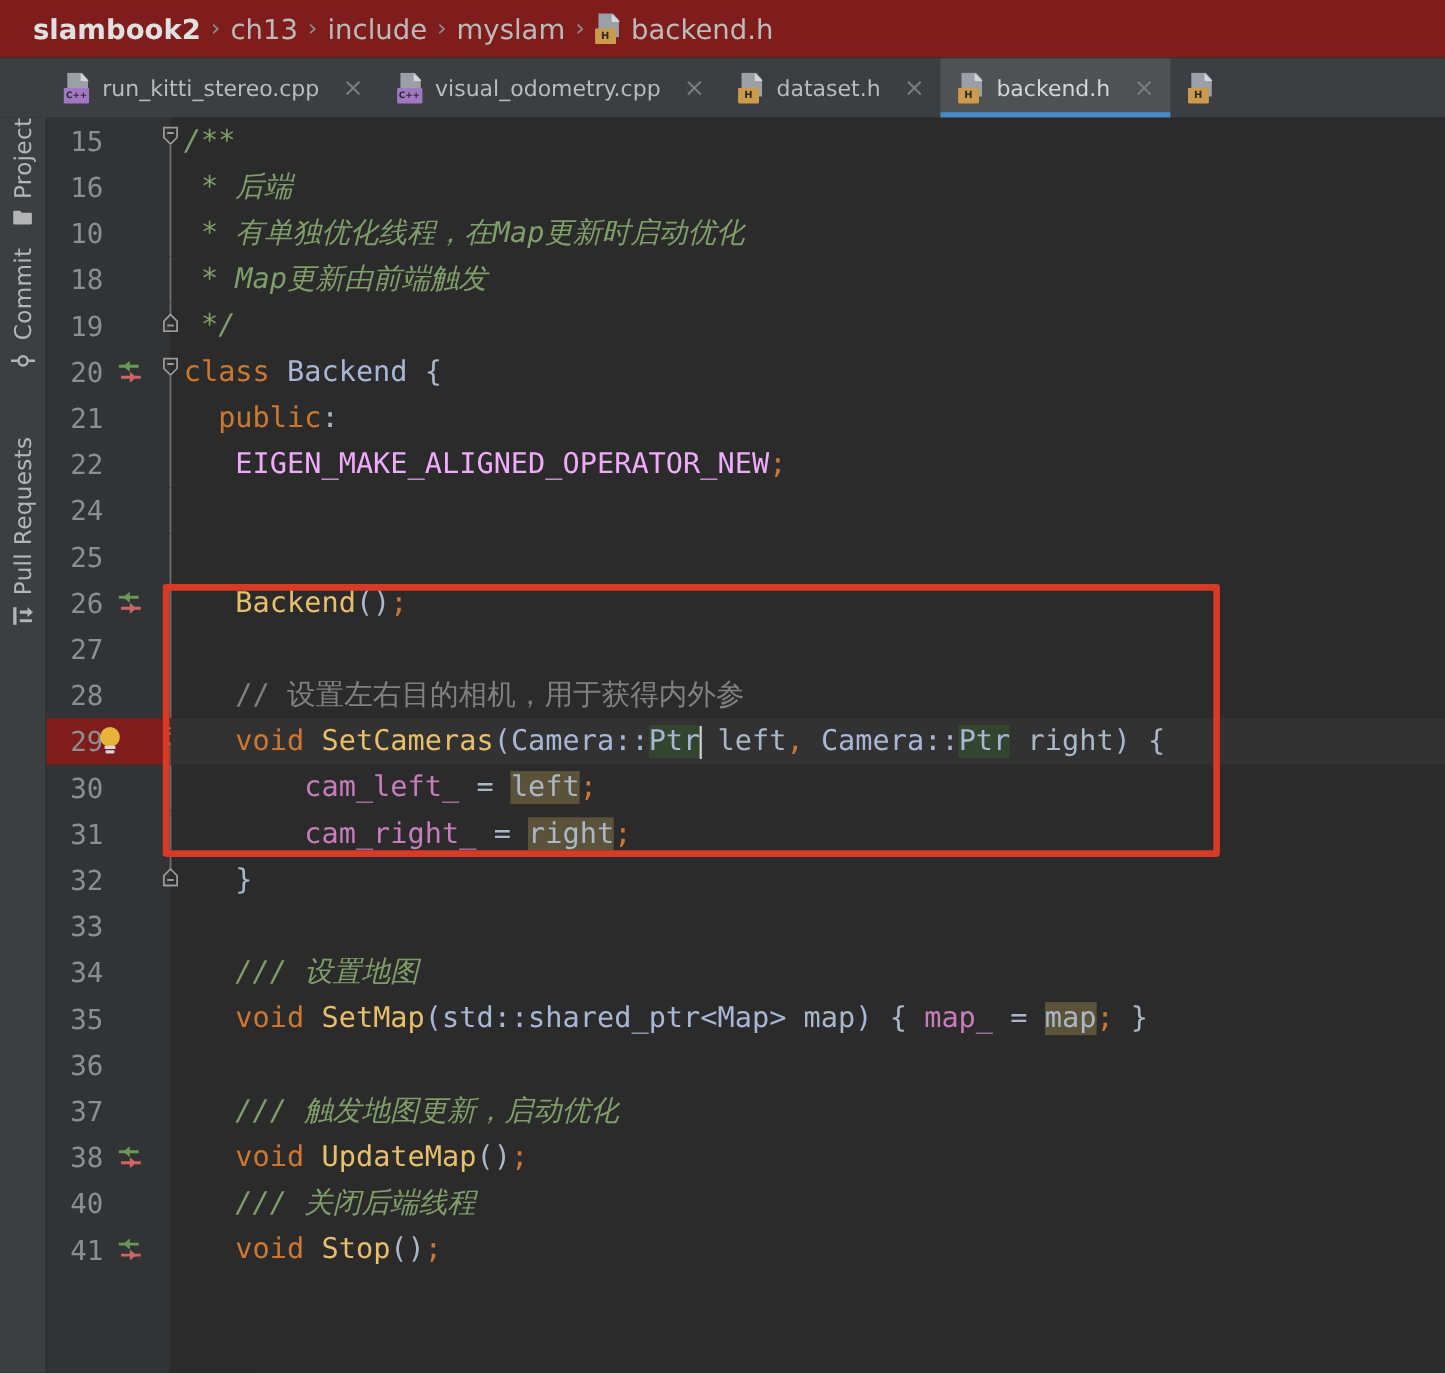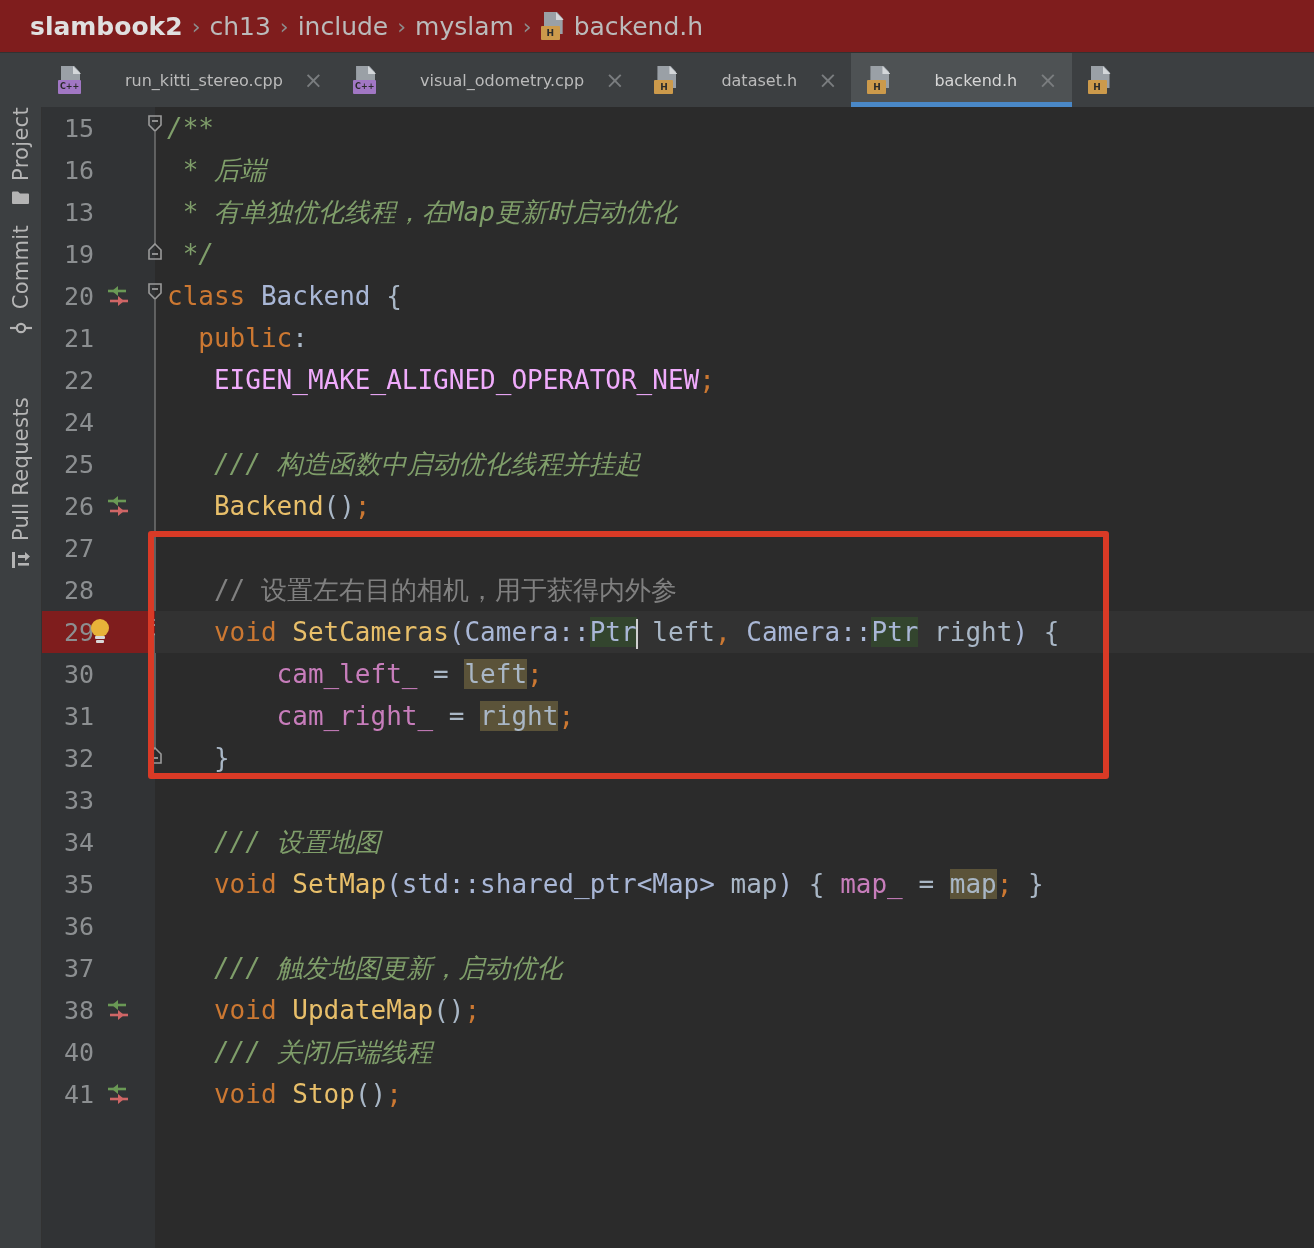--- a/index.html
+++ b/index.html
@@ -62,23 +62,22 @@
   }
   .tab {
     display: flex; align-items: center; gap: 9px;
     padding: 0 14px 0 16px;
     position: relative;
     background: transparent;
     flex: none;
   }
   .tab.active { background: #4e5254; }
   .tab .tab-label {
-    color: #bbbbbb; font-size: 16px; white-space: nowrap;
+    color: #bbbbbb; font-size: 20px; white-space: nowrap;
     font-family: "DejaVu Sans", sans-serif;
-    margin-left: 32px;
   }
   .tab.active .tab-label { color: #d6d6d6; }
   .tab .tab-close {
     color: #7a7d7f; font-size: 23px; margin-left: 12px; line-height: 1;
     font-family: "DejaVu Sans", sans-serif;
   }
   .tab .underline {
     position: absolute; left: 0; right: 0; bottom: 0; height: 5px;
     background: #4a88c7;
   }
@@ -315,32 +314,45 @@
               </svg>
           </span>
         </div>
         <div class="code-cell">
           <span class="code t-cmt"> * 后端</span>
         </div>
       </div>
 
       <div class="line">
         <div class="lnum-cell">
-          <span class="lnum">13</span>
+          <span class="lnum">10</span>
           <span class="fold-col">
             <svg width="26" height="42">
                 <line x1="13" y1="0" x2="13" y2="42" stroke="#6e6e6e" stroke-width="1.6"></line>
               </svg>
           </span>
         </div>
         <div class="code-cell">
           <span class="code t-cmt"> * 有单独优化线程，在Map更新时启动优化</span>
         </div>
       </div>
 
+      <div class="line">
+        <div class="lnum-cell">
+          <span class="lnum">18</span>
+          <span class="fold-col">
+            <svg width="26" height="42">
+                <line x1="13" y1="0" x2="13" y2="42" stroke="#6e6e6e" stroke-width="1.6"></line>
+              </svg>
+          </span>
+        </div>
+        <div class="code-cell">
+          <span class="code t-cmt"> * Map更新由前端触发</span>
+        </div>
+      </div>
 
       <div class="line">
         <div class="lnum-cell">
           <span class="lnum">19</span>
           <span class="fold-col">
             <svg width="26" height="42" viewBox="0 0 26 42">
                 <line x1="13" y1="0" x2="13" y2="12" stroke="#6e6e6e" stroke-width="1.6"></line>
                 <path d="M13 11l6 6v9H7v-9z" fill="none" stroke="#9a9a9a" stroke-width="1.6"></path>
                 <line x1="10" y1="21" x2="16" y2="21" stroke="#9a9a9a" stroke-width="1.8"></line>
               </svg>
@@ -421,21 +433,21 @@
       <div class="line">
         <div class="lnum-cell">
           <span class="lnum">25</span>
           <span class="fold-col">
             <svg width="26" height="42">
                 <line x1="13" y1="0" x2="13" y2="42" stroke="#6e6e6e" stroke-width="1.6"></line>
               </svg>
           </span>
         </div>
         <div class="code-cell">
-          <span class="code"><span class="t-plain">   </span><span class="t-cmt">/// 构造函数中启动优化线程并挂起</span></span>
+          <span class="code"><span class="t-plain">   </span></span>
         </div>
       </div>
 
       <div class="line">
         <div class="lnum-cell">
           <span class="lnum">26</span>
           <span class="marker">
             <svg width="34" height="42" viewBox="0 0 34 42">
               <line x1="6" y1="16" x2="24" y2="16" stroke="#6a9955" stroke-width="2.6"></line>
               <path d="M10 16l6-5v10z" fill="#6a9955"></path>

